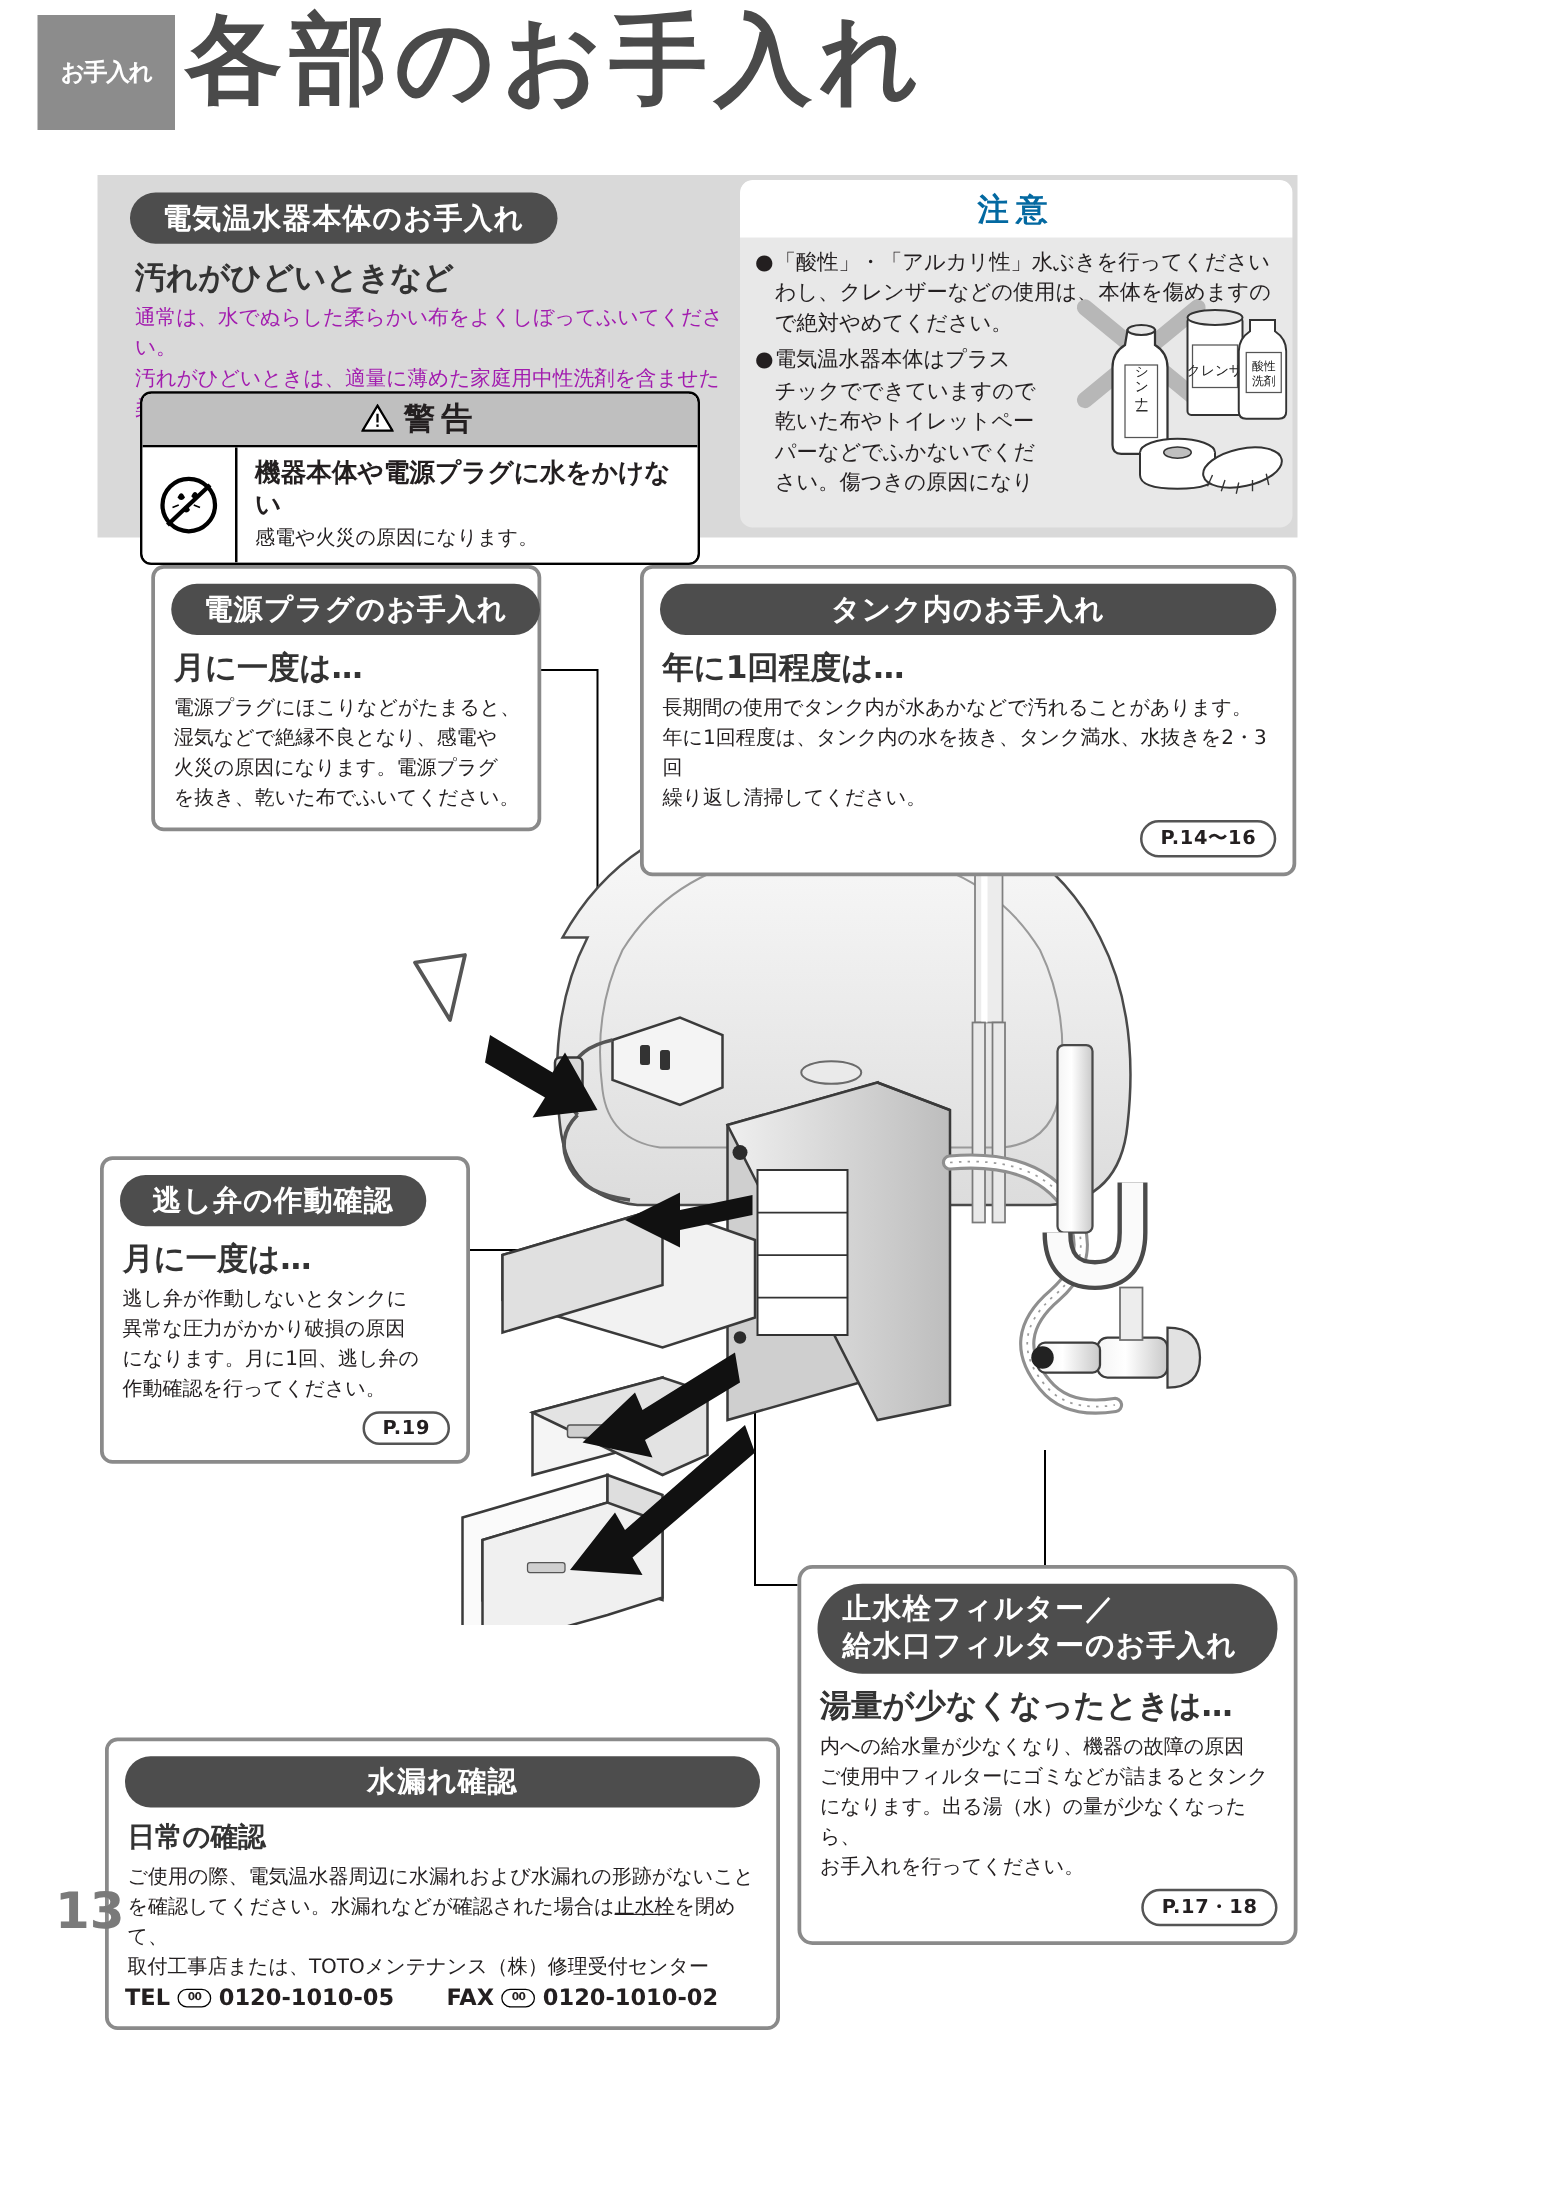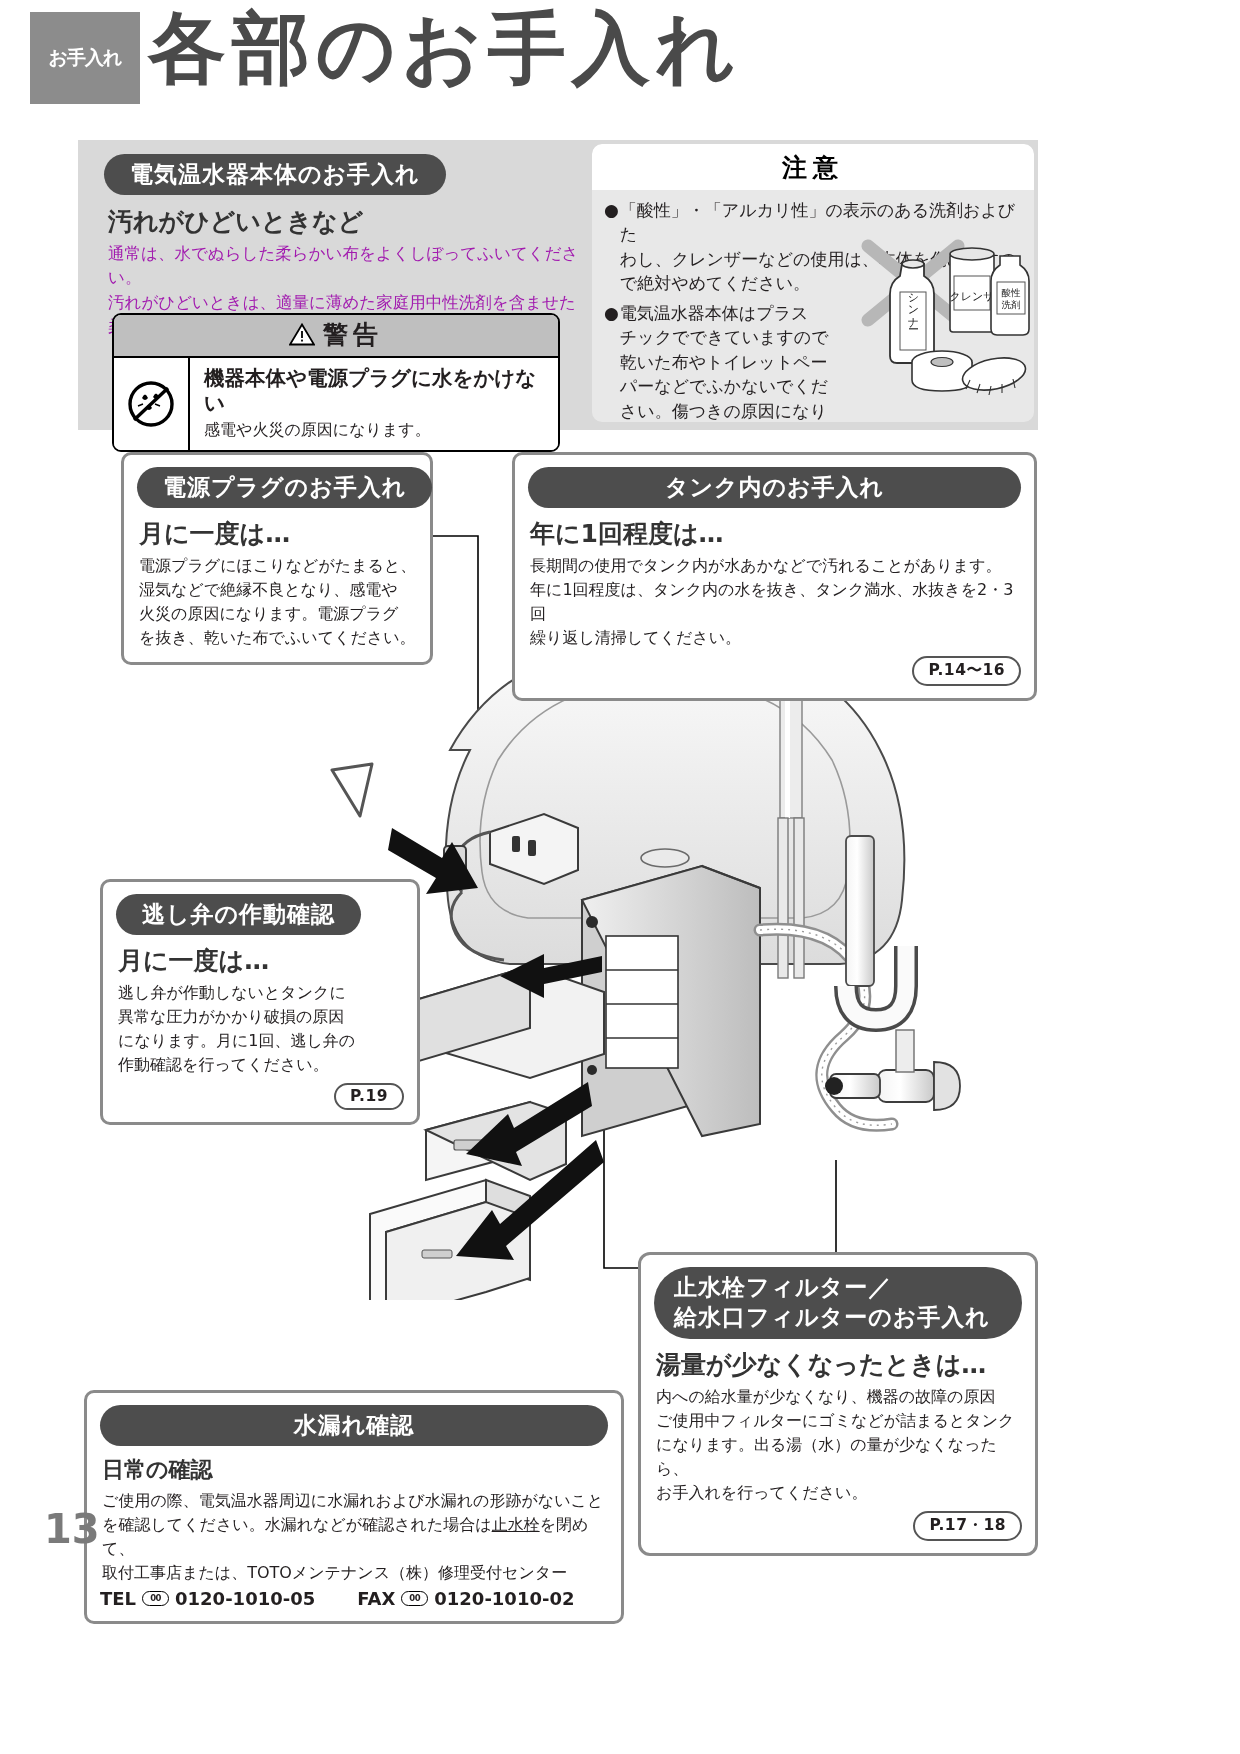--- a/index.html
+++ b/index.html
@@ -68,42 +68,42 @@
   #warn-sub { font-size:16px; margin-top:5px; }
 
   
   #caution-box {
     position:absolute; left:592px; top:144px; width:442px; height:278px;
     background:#e8e8e8; border-radius:10px; overflow:hidden;
   }
   #caution-head {
     background:#fff; border-radius:10px 10px 0 0;
     text-align:center; font-size:25px; font-weight:bold;
-    letter-spacing:6px; padding:7px 0 6px; color:#000000;
+    letter-spacing:6px; padding:7px 0 6px; color:#0369a1;
   }
   #caution-body { padding:8px 12px 0 12px; position:relative; height:212px; }
   .c-bullet { display:flex; font-size:17px; line-height:1.44; margin-bottom:5px; }
   .c-dot { flex:0 0 auto; margin-right:1px; }
   .c-bullet .c-txt { width:268px; }
 
   
   #cleaner-illu { position:absolute; right:4px; bottom:0; width:180px; height:168px; }
 
   
   .callout {
     position:absolute; background:#fff;
     border:3px solid #8a8a8a; border-radius:10px;
     padding:12px 13px 12px 13px;
   }
   .c-sub { font-size:25px; font-weight:bold; color:#333; margin:9px 0 4px 2px; }
   .c-para { font-size:16px; line-height:1.5; margin:0 0 0 2px; }
 
   #plug-care  { left:80px;  top:452px;  width:312px;margin-left:41px; }
   #tank-care  { left:512px; top:452px;  width:525px; }
-  #relief-valve { left:80px; top:879px; width:320px;margin-left:20px; }
+  #relief-valve { left:80px; top:925px; width:296px; }
   #leak-check { left:84px;  top:1390px; width:540px; }
   #filter-care{ left:638px; top:1252px; width:400px; border-radius:12px; }
 
   .pageref {
     display:inline-block; border:2px solid #555; border-radius:999px;
     font-size:15.5px; font-weight:bold; padding:2px 14px 3px; background:#fff;
     letter-spacing:0.5px;
   }
   .pageref-wrap { text-align:right; margin-top:6px; }
 
@@ -184,21 +184,21 @@
     </div>
   </div>
 
   <div id="caution-box">
     <div id="caution-head">注意</div>
     <div id="caution-body">
 
       <div class="c-bullet">
         <span class="c-dot">●</span>
         <span style="width:400px">
-          <span style="display:block">「酸性」・「アルカリ性」の表示のある洗剤およびた</span>
+          <span style="display:block">「酸性」・「アルカリ性」水ぶきを行ってください</span>
           <span style="display:block">わし、クレンザーなどの使用は、本体を傷めますの</span>
           <span style="display:block">で絶対やめてください。</span>
         </span>
       </div>
 
       <div class="c-bullet">
         <span class="c-dot">●</span>
         <span class="c-txt">
           <span style="display:block">電気温水器本体はプラス</span>
           <span style="display:block">チックでできていますので</span>

